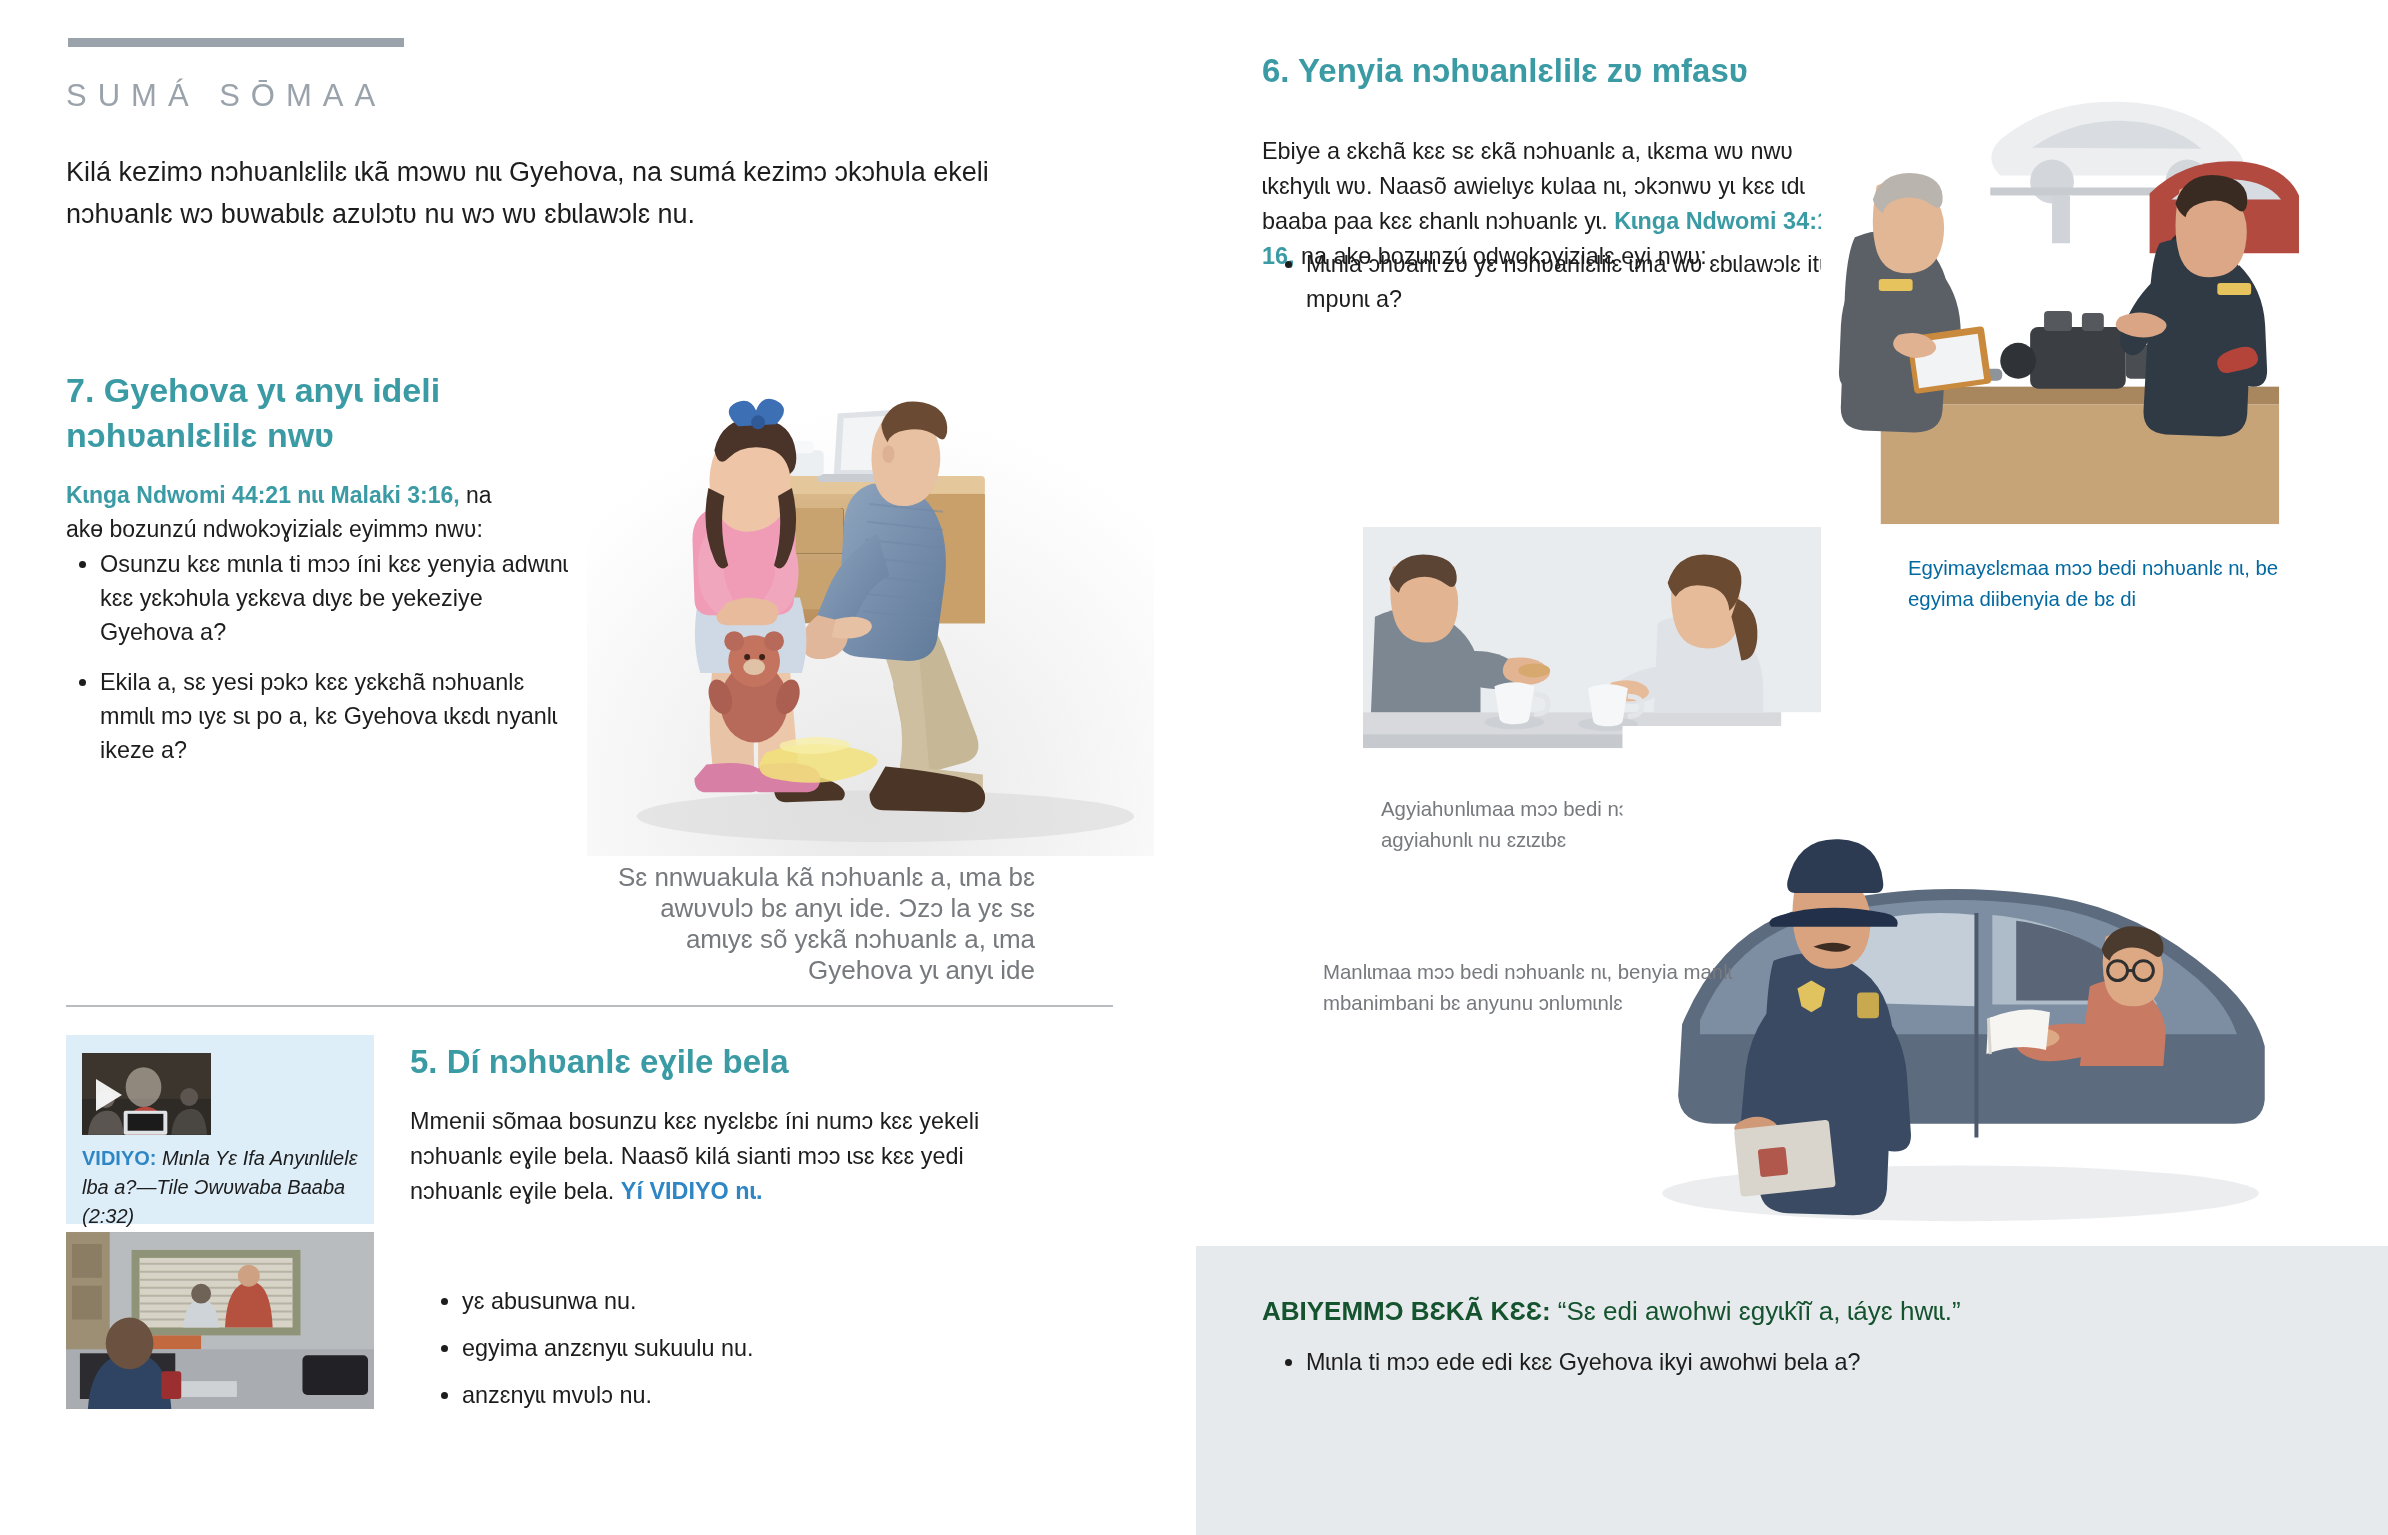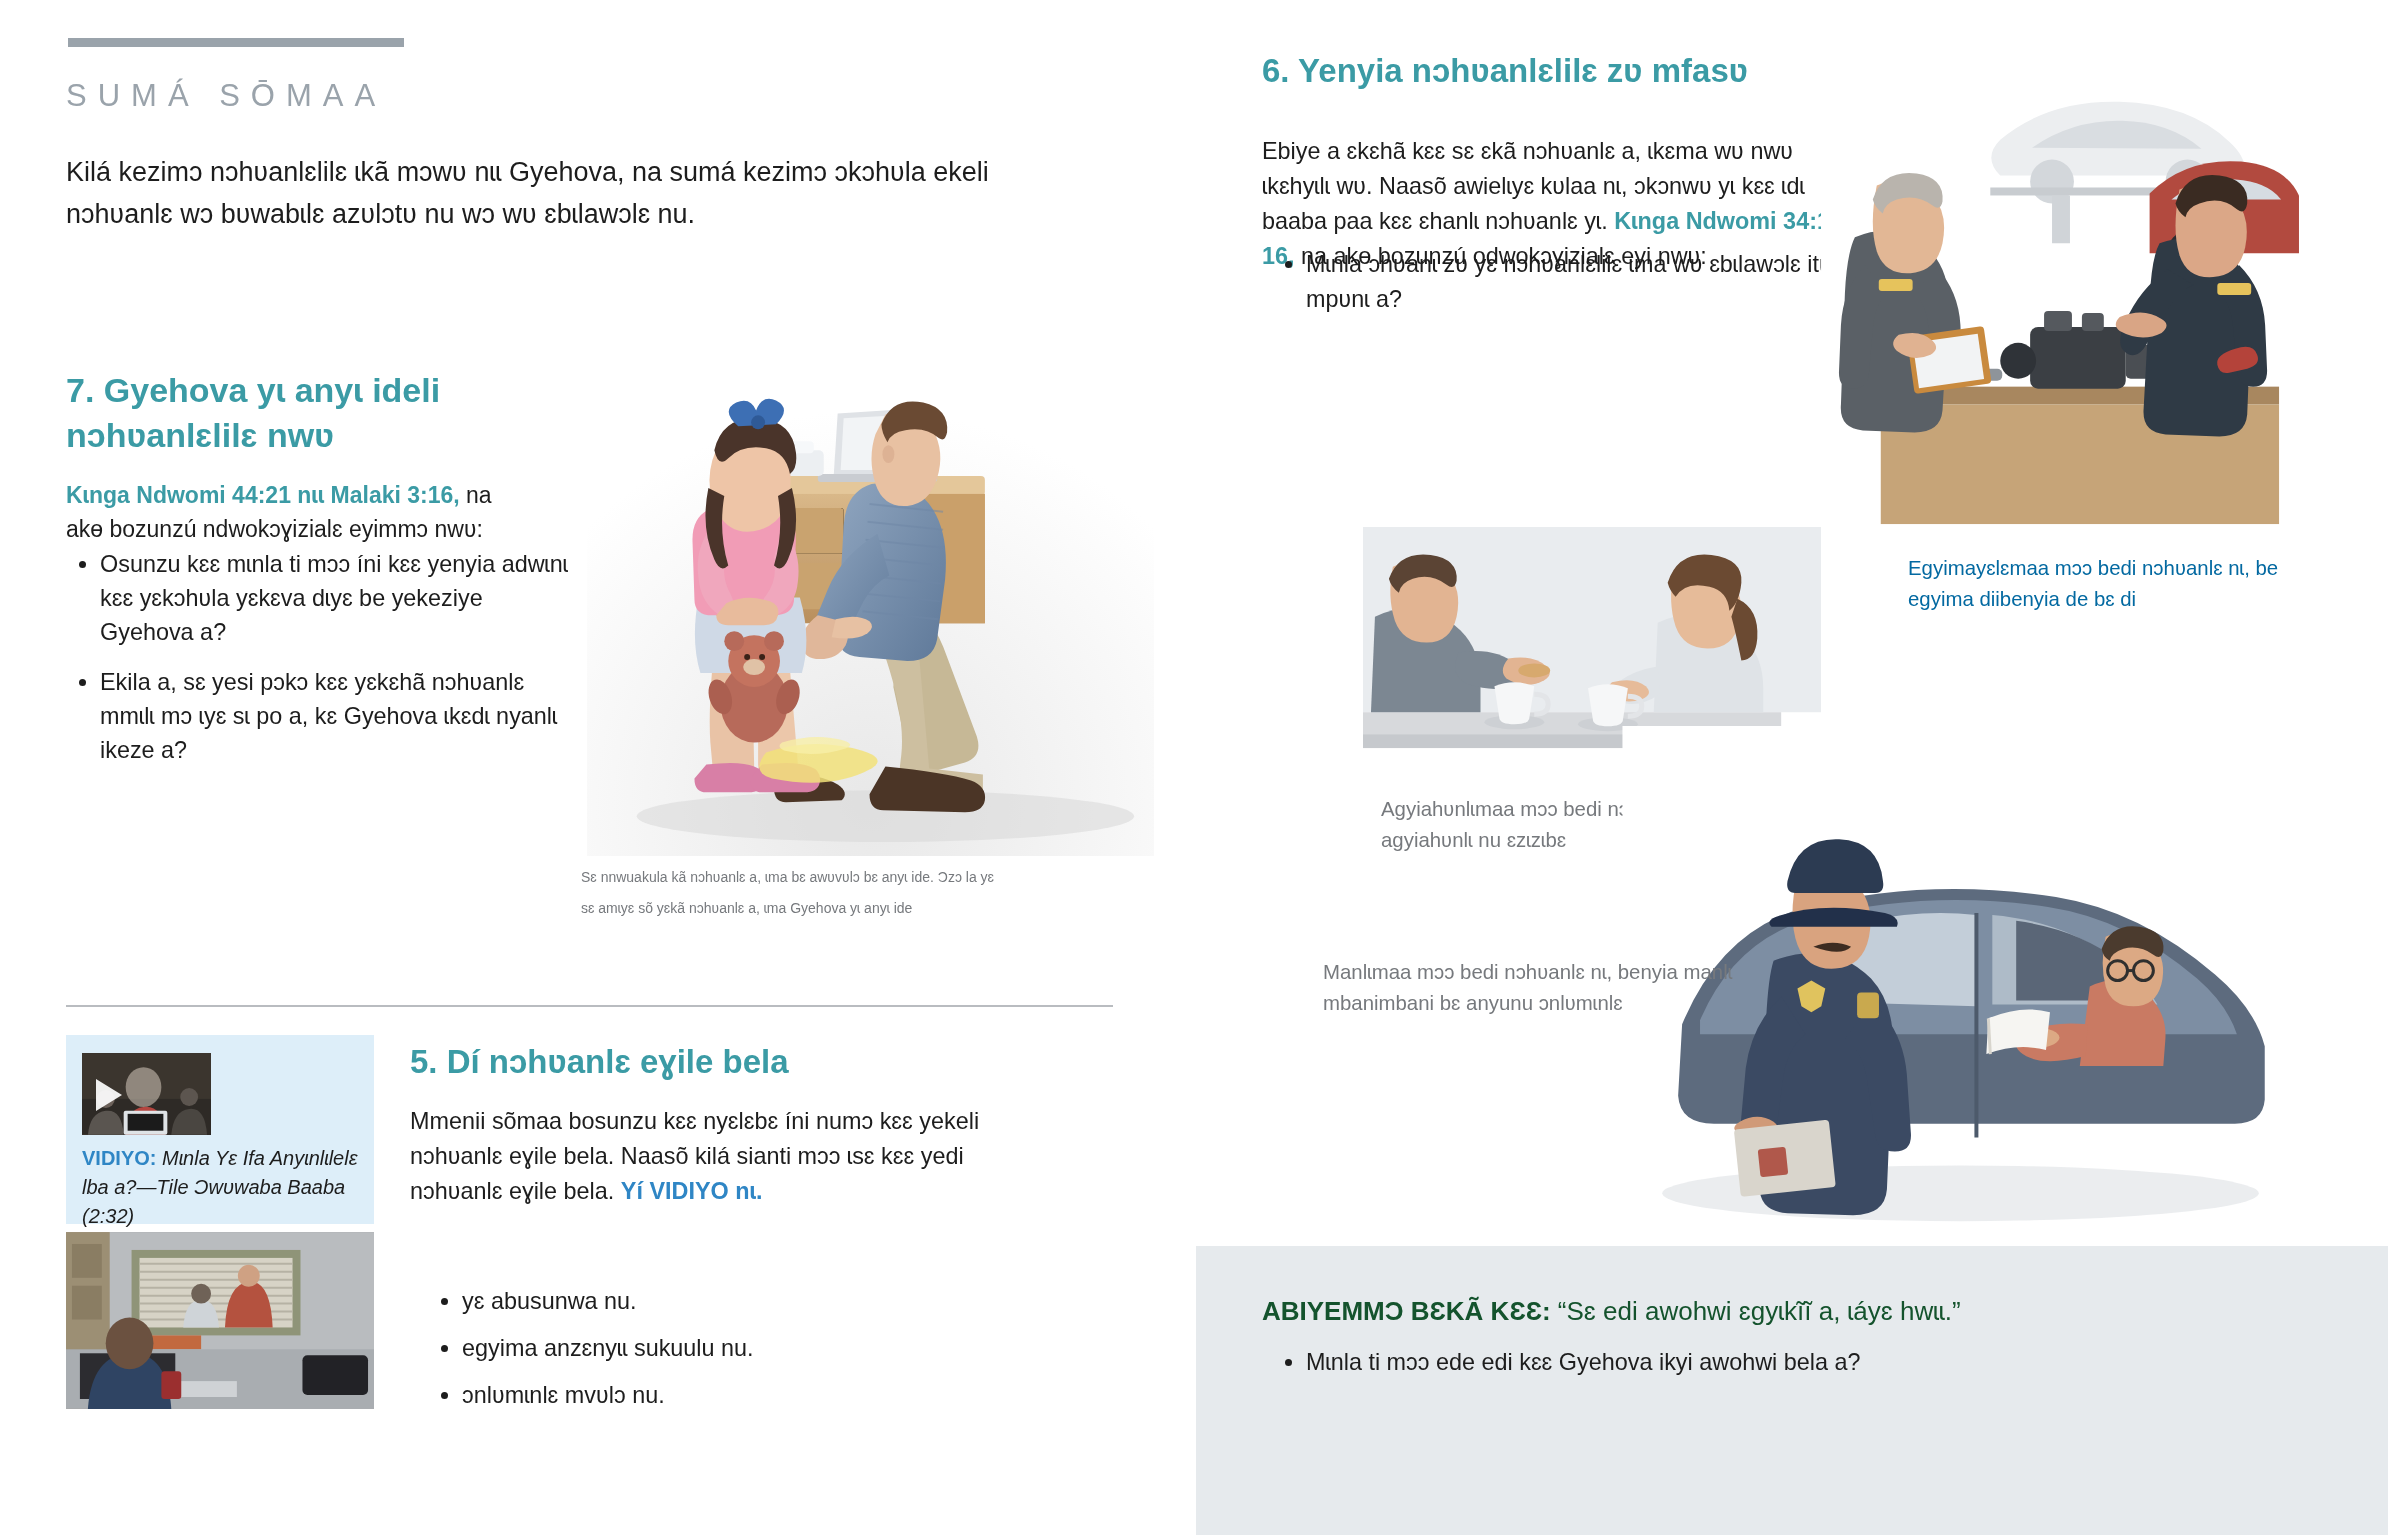--- a/index.html
+++ b/index.html
@@ -36,22 +36,22 @@
   }
   .sec4-body .ref{color:#3b9ba5;font-weight:700;}
   .sec4-list{
     position:absolute;left:66px;top:547px;width:478px;
     margin:0;padding:0 0 0 34px;
     font-size:23.4px;line-height:34px;color:#1d1d1d;
   }
   .sec4-list li{margin-bottom:16px;}
 
   .cap-left{
-    position:absolute;left:581px;top:862px;width:418px;
-    font-size:14px;line-height:31px;color:#76797d;
+    position:absolute;left:617px;top:862px;width:418px;
+    font-size:26px;line-height:31px;color:#76797d;text-align:right;
   }
 
   .divider{
     position:absolute;left:66px;top:1005px;width:1047px;height:2px;background:#b9bcc0;
   }
 
   
   .video-box{
     position:absolute;left:66px;top:1035px;width:308px;height:189px;background:#ddeef9;
   }
@@ -329,21 +329,21 @@
     </svg>
   </div>
 
   <div class="sec5-head">5. Dí nɔhʋanlɛ eɣile bela</div>
   <div class="sec5-body">
     <span>Mmenii sõmaa bosunzu kɛɛ nyɛlɛbɛ íni numɔ kɛɛ yekeli nɔhʋanlɛ eɣile bela. Naasõ kilá sianti mɔɔ ɩsɛ kɛɛ yedi nɔhʋanlɛ eɣile bela. </span><span class="lnk">Yí VIDIYO nɩ.</span>
   </div>
   <ul class="sec5-list">
     <li>yɛ abusunwa nu.</li>
     <li>egyima anzɛnyɩɩ sukuulu nu.</li>
-    <li>ɔnlʋmɩnlɛ mvʋlɔ nu.</li>
+    <li>anzɛnyɩɩ mvʋlɔ nu.</li>
   </ul>
 
   <div class="sec6-head">6. Yenyia nɔhʋanlɛlilɛ zʋ mfasʋ</div>
   <div class="sec6-body">
     <span>Ebiye a ɛkɛhã kɛɛ sɛ ɛkã nɔhʋanlɛ a, ɩkɛma wʋ nwʋ ɩkɛhyɩlɩ wʋ. Naasõ awielɩyɛ kʋlaa nɩ, ɔkɔnwʋ yɩ kɛɛ ɩdɩ baaba paa kɛɛ ɛhanlɩ nɔhʋanlɛ yɩ. </span><span class="ref">Kɩnga Ndwomi 34:12-16,</span><span> na akɵ bozunzú odwokɔɣizialɛ eyi nwʋ:</span>
   </div>
   <ul class="sec6-list">
     <li>Mɩnla ɔhʋanɩ zʋ yɛ nɔhʋanlɛlilɛ ɩma wʋ ɛbɩlawɔlɛ itu mpʋnɩ a?</li>
   </ul>
 

